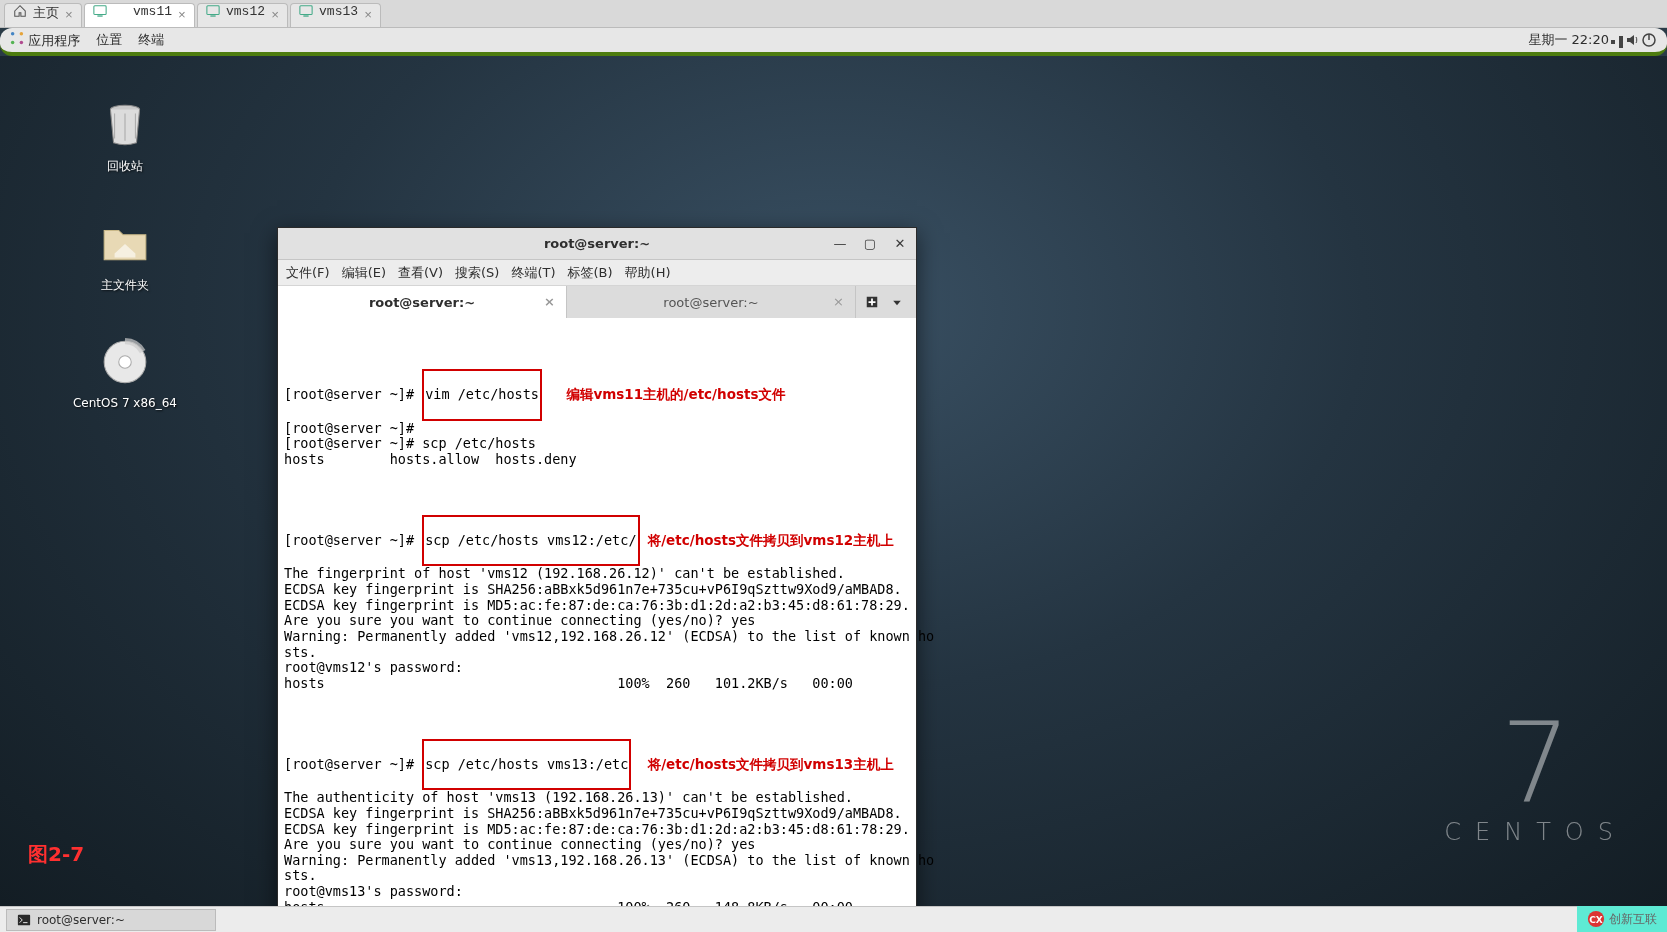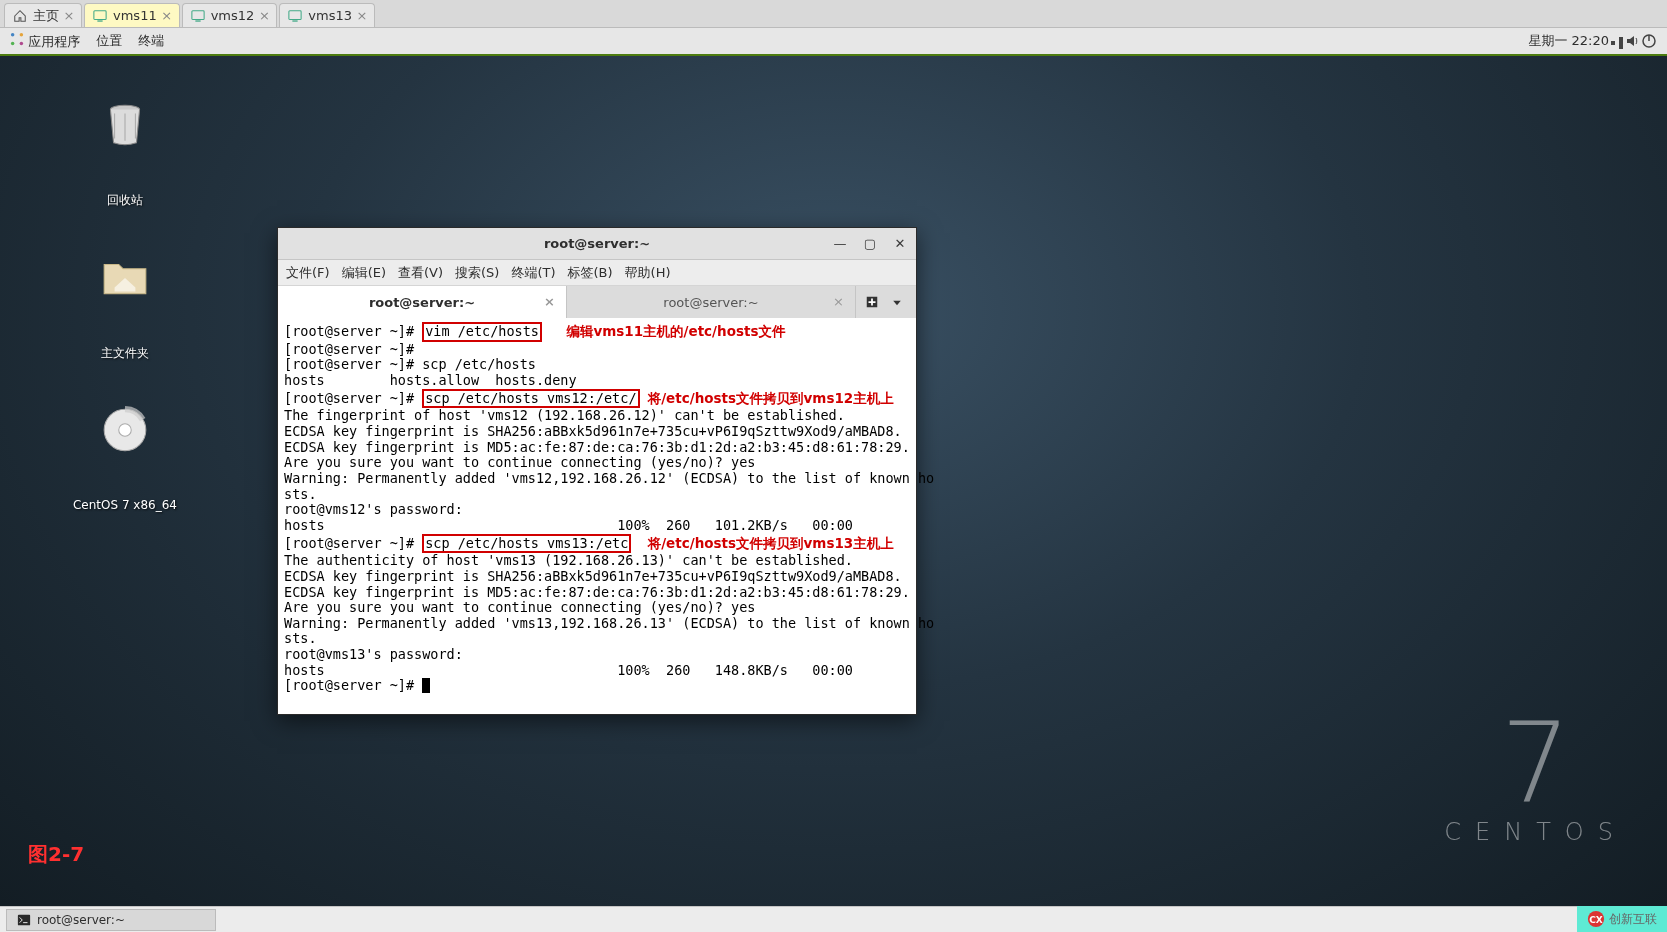--- a/index.html
+++ b/index.html
@@ -22,45 +22,46 @@
   gap: 2px;
 }
 .browser-tab {
   height: 24px;
   padding: 0 22px 0 8px;
   background: #e7e7e7;
   border: 1px solid #bbb;
   border-bottom: none;
   border-radius: 4px 4px 0 0;
   display: flex;
-  align-items: center;
   font-size: 13px;
   color: #333;
   position: relative;
   cursor: pointer;
-}
-.browser-tab.active { background: #fef9c3; }
+  font-family: Liberation Mono, monospace;
+}
+.browser-tab.active { background: #ffffff; gap: 20px; }
 .browser-tab .tab-icon { width: 14px; height: 14px; margin-right: 6px; }
 .browser-tab .close-x {
   position: absolute; right: 5px; top: 4px;
   width: 14px; height: 14px;
   color: #888; font-size: 13px;
   display: flex; align-items: center; justify-content: center;
 }
 
 
 .top-panel {
   height: 28px;
   background: #e7e7e7;
-  border-bottom: 2px solid #4d7c0f;
+  border-bottom: 4px solid #4d7c0f;
   display: flex;
   align-items: center;
   padding: 0 10px;
   font-size: 13px;
   color: #2e2e2e;
+  border-radius: 12px;
 }
 .panel-left { display: flex; gap: 16px; align-items: center; }
 .panel-item { cursor: pointer; }
 .panel-right { margin-left: auto; display: flex; align-items: center; }
 .panel-icon { width: 16px; height: 16px; display: inline-flex; align-items: center; justify-content: center; }
 .apps-icon { width: 14px; height: 14px; }
 
 
 .desktop {
   position: absolute;
@@ -82,21 +83,20 @@
 }
 .desktop-icon-img {
   width: 56px; height: 56px;
   display: flex; align-items: center; justify-content: center;
 }
 .desktop-icon-label {
   color: #fff;
   font-size: 12px;
   text-shadow: 1px 1px 2px rgba(0,0,0,0.8);
   text-align: right;
-  margin-top: 34px;
 }
 
 
 .centos-watermark {
   position: absolute;
   right: 40px; bottom: 60px;
   text-align: center;
   color: rgba(255,255,255,0.45);
 }
 .centos-watermark .seven {
@@ -183,22 +183,23 @@
   padding: 4px 6px 20px 6px;
   font-family: "DejaVu Sans Mono", "Liberation Mono", monospace;
   font-size: 13.5px;
   line-height: 1.16;
   color: #000;
   white-space: pre;
   position: relative;
 }
 .hl-box {
   border: 2px solid #d10000;
-  padding: 0 1px;
+  padding: 16px 1px;
   display: inline-block;
+  margin-top: 47px;
 }
 .anno {
   color: #d10000;
   font-weight: bold;
   font-family: "DejaVu Sans", sans-serif;
 }
 .cursor-block {
   display: inline-block;
   width: 8px; height: 15px;
   background: #000;

